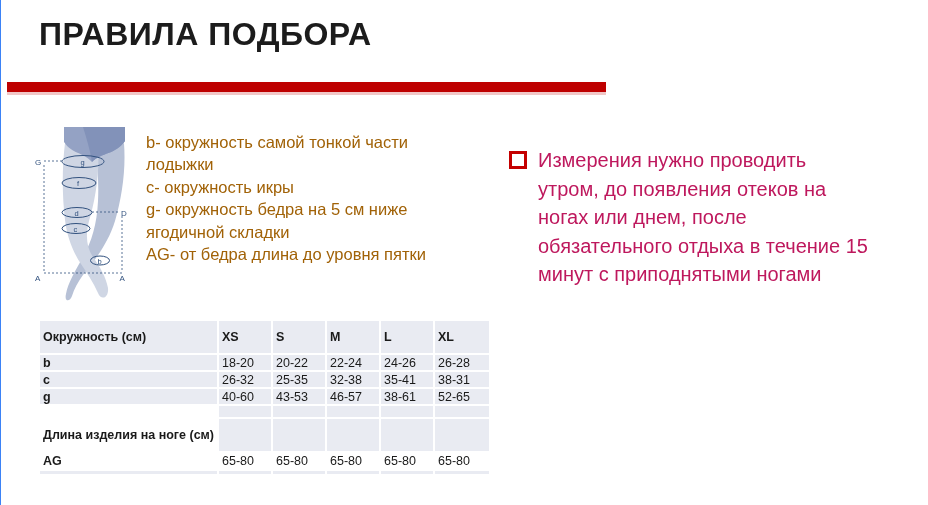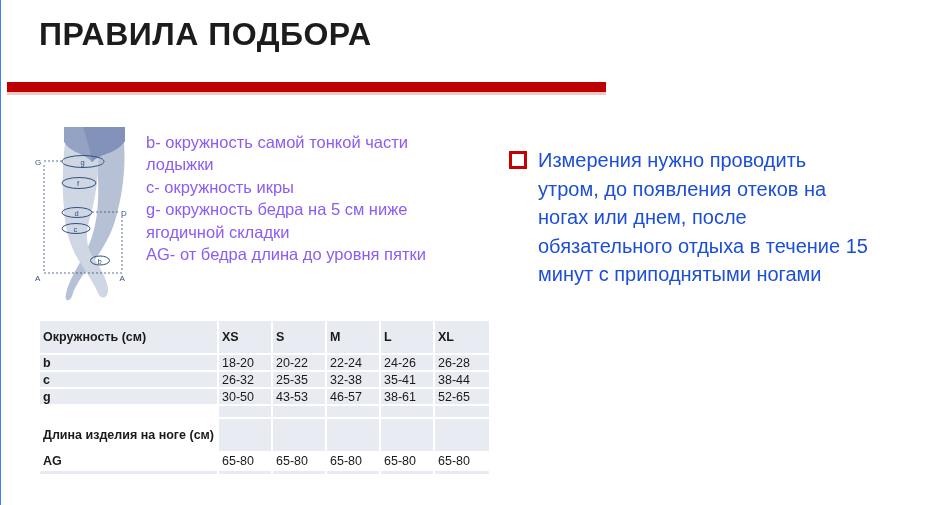--- a/index.html
+++ b/index.html
@@ -21,35 +21,35 @@
     position:absolute;left:6px;top:82px;
     width:599px;height:10px;
     background:#be0000;
     box-shadow:0 3px 0 rgba(190,0,0,0.22);
   }
   .legs-diagram{
     position:absolute;left:30px;top:125px;width:120px;height:180px;
   }
   .legend-text{
     position:absolute;left:145px;top:131px;width:330px;
-    font-size:16.5px;line-height:1.36;color:#8b5cf6;
+    font-size:16.5px;line-height:1.36;color:#a16207;
     white-space:pre-line;
   }
   .note-block{
     position:absolute;left:508px;top:146px;width:410px;
     display:flex;align-items:flex-start;
   }
   .note-bullet{
     flex:none;width:12px;height:12px;
     border:3px solid #c40000;
     margin-top:5px;background:#ffffff;
   }
   .note-text{
     margin-left:11px;
-    font-size:20px;line-height:1.43;color:#1d4ed8;
+    font-size:20px;line-height:1.43;color:#be185d;
     white-space:pre-line;
   }
   table.size-table{
     position:absolute;left:37px;top:319px;
     border-collapse:separate;border-spacing:2px;
     table-layout:fixed;
     font-size:12.5px;color:#1a1a1a;
   }
   table.size-table td{
     padding:0 3px;vertical-align:middle;
@@ -159,25 +159,25 @@
         <td class="sh">22-24</td>
         <td class="sh">24-26</td>
         <td class="sh">26-28</td>
       </tr>
       <tr class="r-data">
         <td class="sh bold">c</td>
         <td class="sh">26-32</td>
         <td class="sh">25-35</td>
         <td class="sh">32-38</td>
         <td class="sh">35-41</td>
-        <td class="sh">38-44</td>
+        <td class="sh">38-31</td>
       </tr>
       <tr class="r-data">
         <td class="sh bold">g</td>
-        <td class="sh">30-50</td>
+        <td class="sh">40-60</td>
         <td class="sh">43-53</td>
         <td class="sh">46-57</td>
         <td class="sh">38-61</td>
         <td class="sh">52-65</td>
       </tr>
       <tr class="r-empty">
         <td></td>
         <td class="sh"></td>
         <td class="sh"></td>
         <td class="sh"></td>

